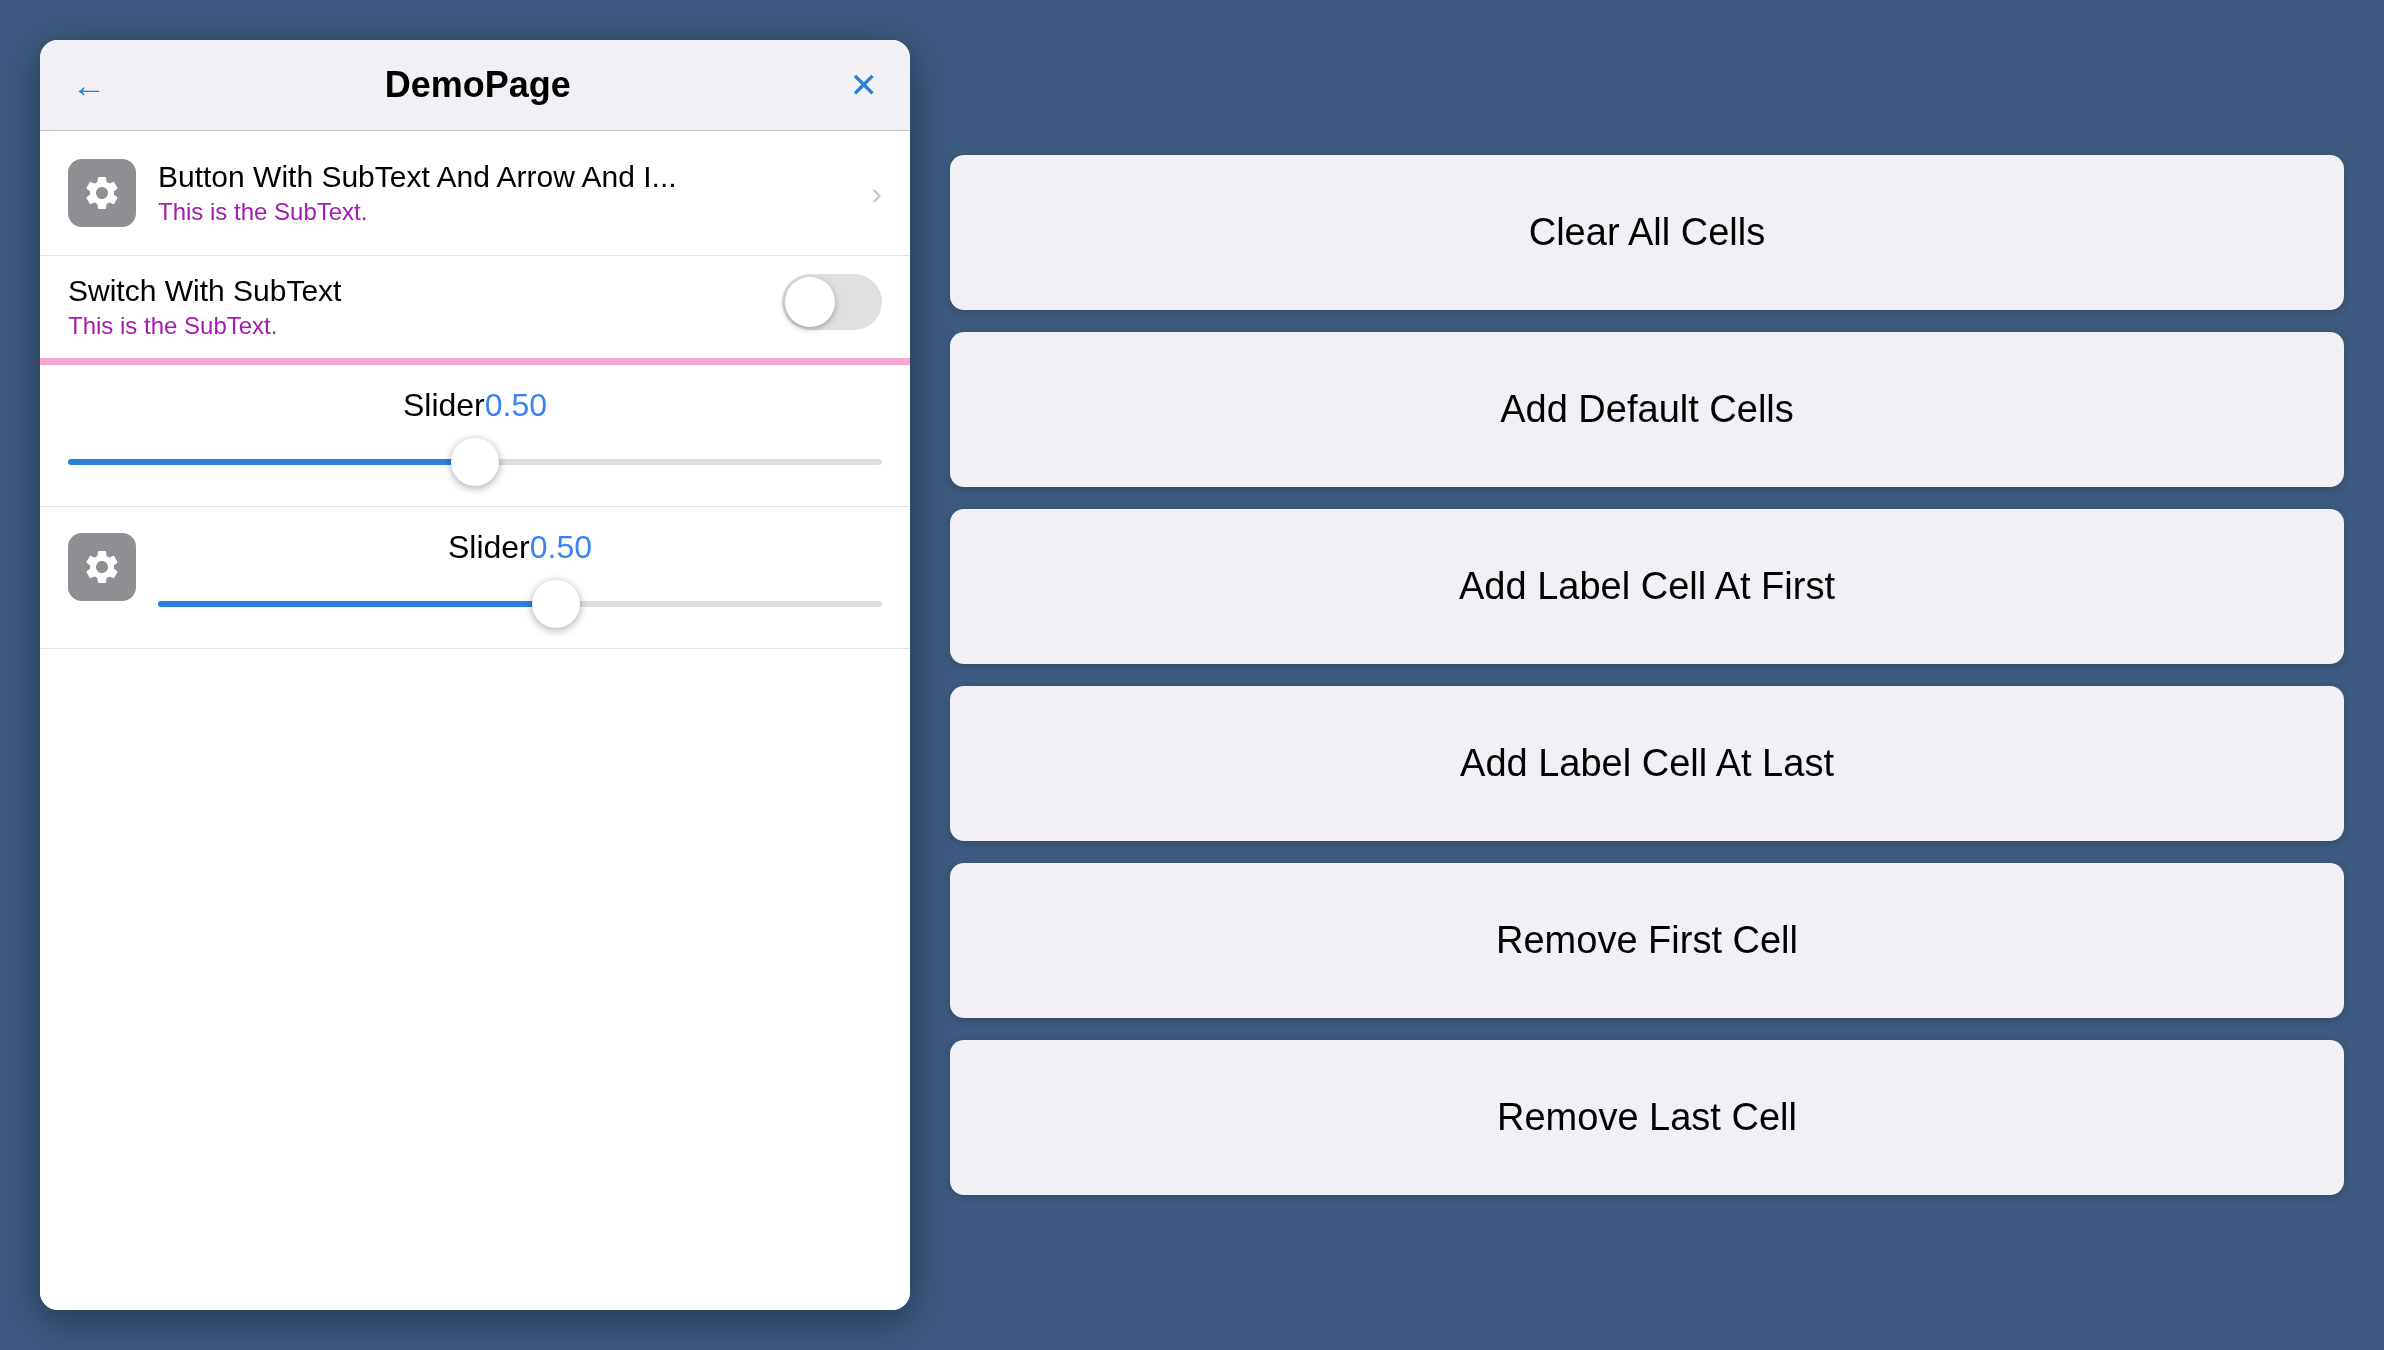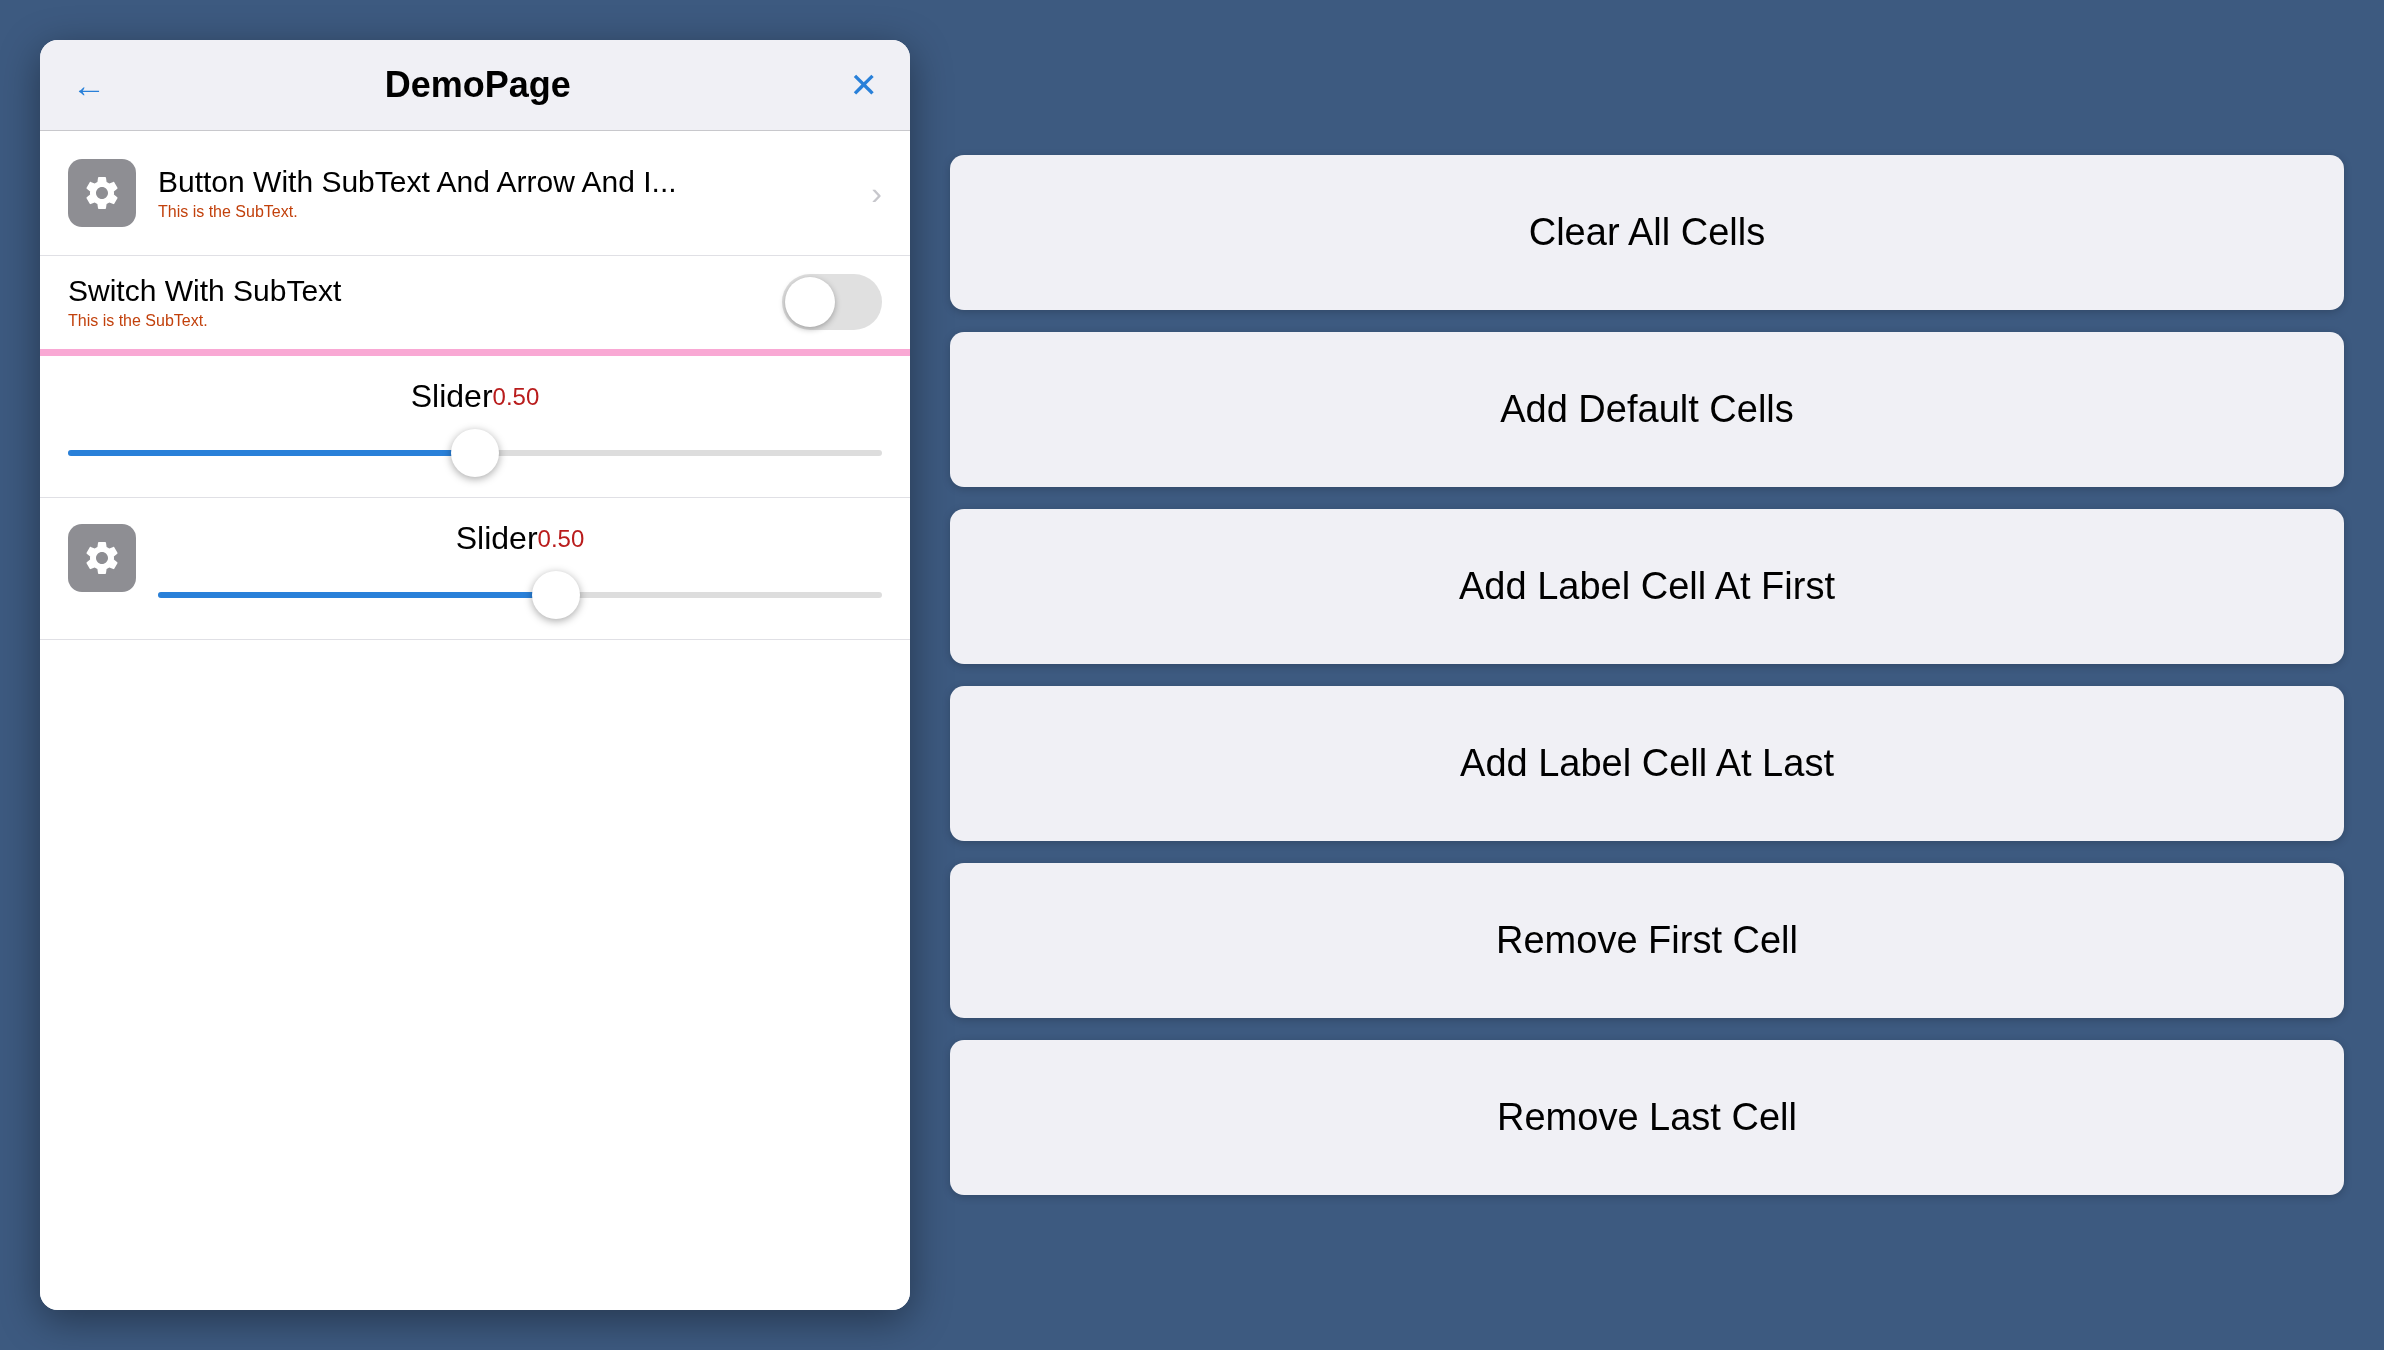--- a/index.html
+++ b/index.html
@@ -110,22 +110,22 @@
       flex-direction: column;
       gap: 4px;
     }
 
     .list-row-title {
       font-size: 30px;
       color: #000;
     }
 
     .list-row-subtitle {
-      font-size: 16px;
-      color: #c2410c;
+      font-size: 24px;
+      color: #a21caf;
     }
 
     .list-row-chevron {
       color: #c7c7cc;
       font-size: 32px;
       margin-left: 12px;
     }
 
     
     .switch-row {
@@ -204,22 +204,22 @@
       border-bottom: 1px solid #e0e0e5;
       background: #fff;
     }
 
     .slider-label {
       font-size: 32px;
       color: #000;
     }
 
     .slider-value {
-      font-size: 24px;
-      color: #b91c1c;
+      font-size: 32px;
+      color: #3b82f6;
     }
 
     .slider-track-container {
       position: relative;
       width: 100%;
       height: 44px;
       display: flex;
       align-items: center;
     }
 

